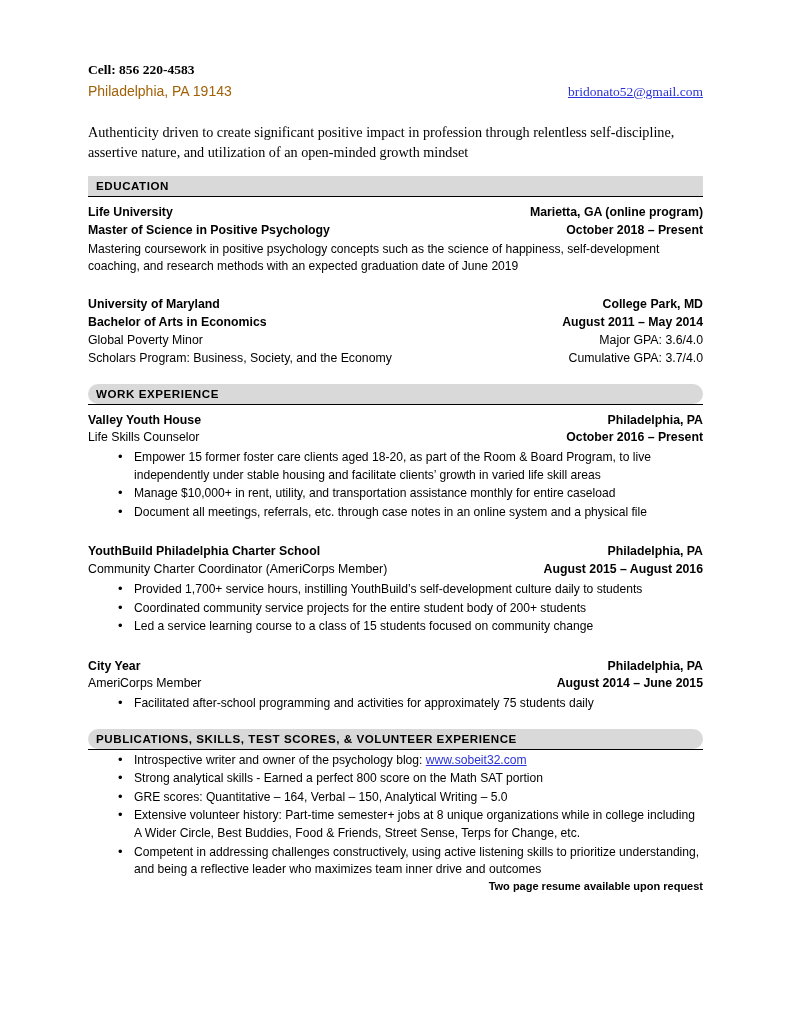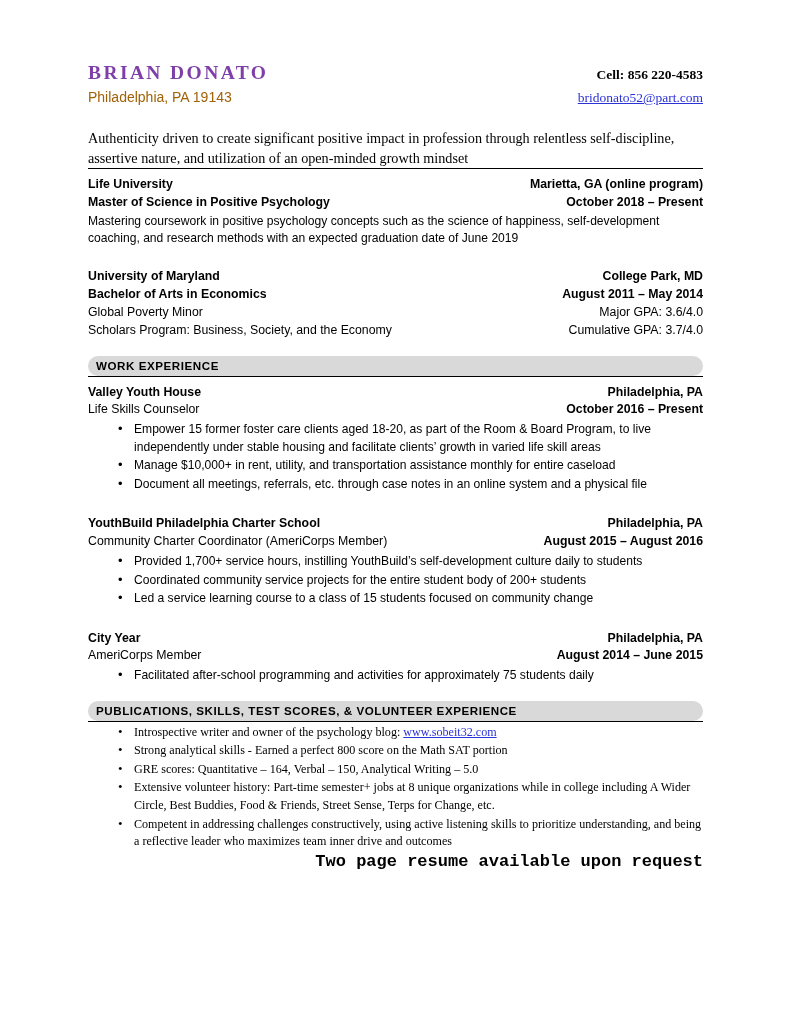--- a/index.html
+++ b/index.html
@@ -120,42 +120,42 @@
     top: -1px;
     font-size: 13px;
   }
   .gap { height: 14px; }
   a.inline-link {
     color: #2b32d6;
     text-decoration: underline;
   }
   .footer {
     text-align: right;
-    font-family: Liberation Mono, monospace;
-    font-weight: bold;
-    font-size: 17px;
-  }
-  .pub-list { margin-top: 6px; font-family: Liberation Serif, serif; }
+    font-family: Liberation Sans, sans-serif;
+    font-weight: bold;
+    font-size: 11px;
+  }
+  .pub-list { margin-top: 6px; }
 </style>
 </head>
 <body>
 
 <div class="page">
 
   <div class="hdr-row">
-    <div class="name">BRIAN  DONATO</div>
     <div class="contact">Cell: 856 220-4583</div>
   </div>
   <div class="hdr-row2">
     <div class="city">Philadelphia, PA 19143</div>
-    <div class="email">bridonato52@part.com</div>
+    <div class="email">bridonato52@gmail.com</div>
   </div>
 
   <div class="summary">Authenticity driven to create significant positive impact in profession through relentless self-discipline, assertive nature, and utilization of an open-minded growth mindset</div>
 
+  <div class="sec-bar">EDUCATION</div>
   <div class="rule"></div>
 
   <div class="entry">
     <div class="ln">
       <div class="l b">Life University</div>
       <div class="r b">Marietta, GA (online program)</div>
     </div>
     <div class="ln">
       <div class="l b">Master of Science in Positive Psychology</div>
       <div class="r b">October 2018 – Present</div>

